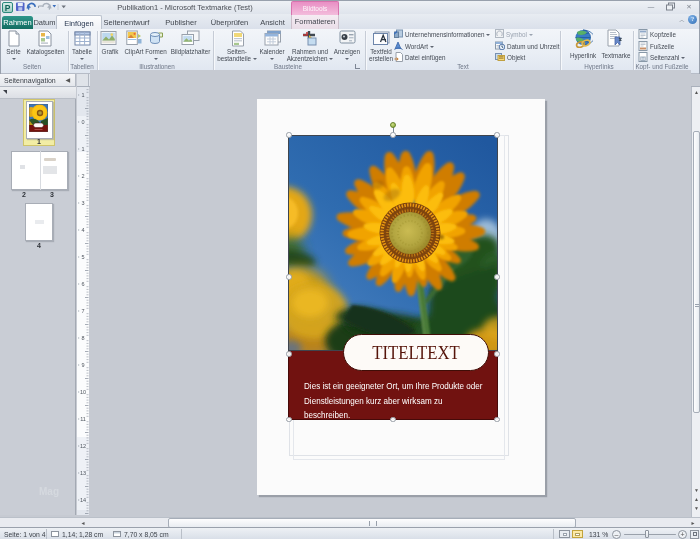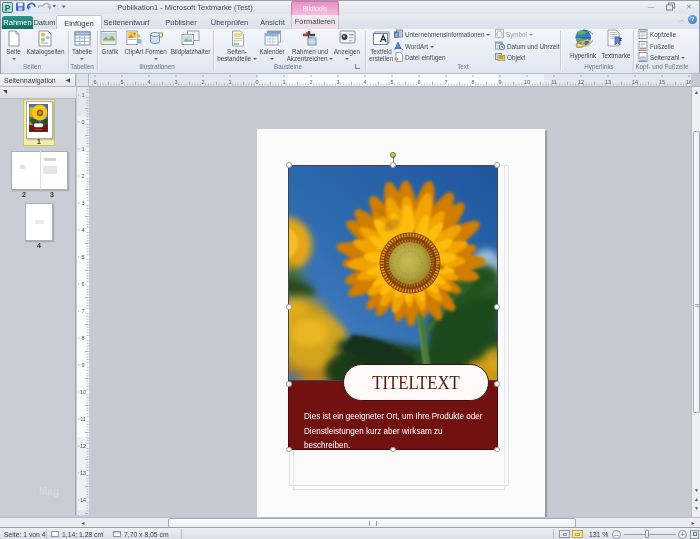--- a/index.html
+++ b/index.html
@@ -19,21 +19,21 @@
 .blabel{position:absolute;text-align:center;font-size:6.3px;color:#444a54;line-height:6.5px;white-space:nowrap}
 .dar{display:inline-block;width:0;height:0;border-left:2.2px solid transparent;border-right:2.2px solid transparent;border-top:2.8px solid #5e6571;vertical-align:1px}
 .sbtn{position:absolute;font-size:6.3px;color:#444a54;height:11px;line-height:11px;white-space:nowrap}
 .sico{display:inline-block;vertical-align:middle;margin-right:2px}
 #navhead{left:0;top:74px;width:76px;height:13px;background:linear-gradient(#f5f6f8,#e4e7ec);border-bottom:1px solid #b3b9c3;border-right:1px solid #b3b9c3;font-size:7px;color:#3d424a;line-height:13px}
 #hruler{left:89px;top:74px;width:602px;height:12px;background:#e6e9ef}
 #rulcorner{left:77px;top:74px;width:12px;height:12px;background:#dfe3e9;border-right:1px solid #b3b9c3}
 #rulrowborder{left:77px;top:86px;width:623px;height:1px;background:#a9b0bb}
 #navpanel{left:0;top:87px;width:76px;height:428px;background:#c9cdd5;border-right:1px solid #a3a9b3}
 #vruler{left:77px;top:87px;width:12px;height:428px;background:#e6e9ef;border-right:1px solid #a9b0bb}
-#canvas{left:90px;top:100px;width:601px;height:429.5px;background:#c6cad2;overflow:hidden}
+#canvas{left:90px;top:70px;width:601px;height:429.5px;background:#c6cad2;overflow:hidden}
 #vscroll{left:691px;top:87px;width:9px;height:429.5px;background:#edeff3;border-left:1px solid #b6bcc6}
 #hscroll{left:0;top:516.5px;width:700px;height:10px;background:#e9ebf0;border-top:1px solid #bac0c9}
 #statusbar{left:0;top:526.5px;width:700px;height:12.5px;background:linear-gradient(#eef1f5,#d9dfe8);border-top:1px solid #9aa1ac;font-size:6.8px;color:#3d424a}
 #page{position:absolute;left:167px;top:29px;width:288px;height:396px;background:#fbfbfb;box-shadow:2px 2px 1px rgba(110,115,125,.5)}
 .handle{position:absolute;width:5.5px;height:5.5px;border-radius:50%;background:rgba(253,253,253,.95);border:1px solid #989ea6}
 .thumbpg{position:absolute;background:#fff;border:1px solid #a8adb6;box-shadow:1px 1px 1px rgba(120,125,135,.4)}
 .pgnum{position:absolute;font-size:7px;font-weight:bold;color:#2e3238;text-align:center}
 </style></head><body>
 
 <div class="abs" id="titlebar"></div>

